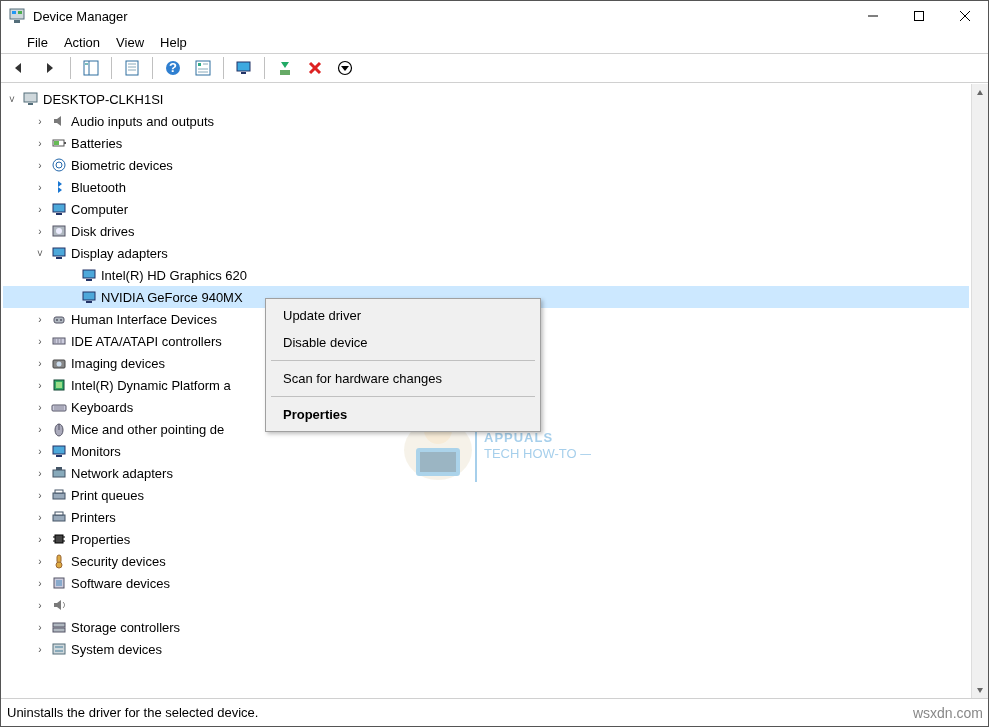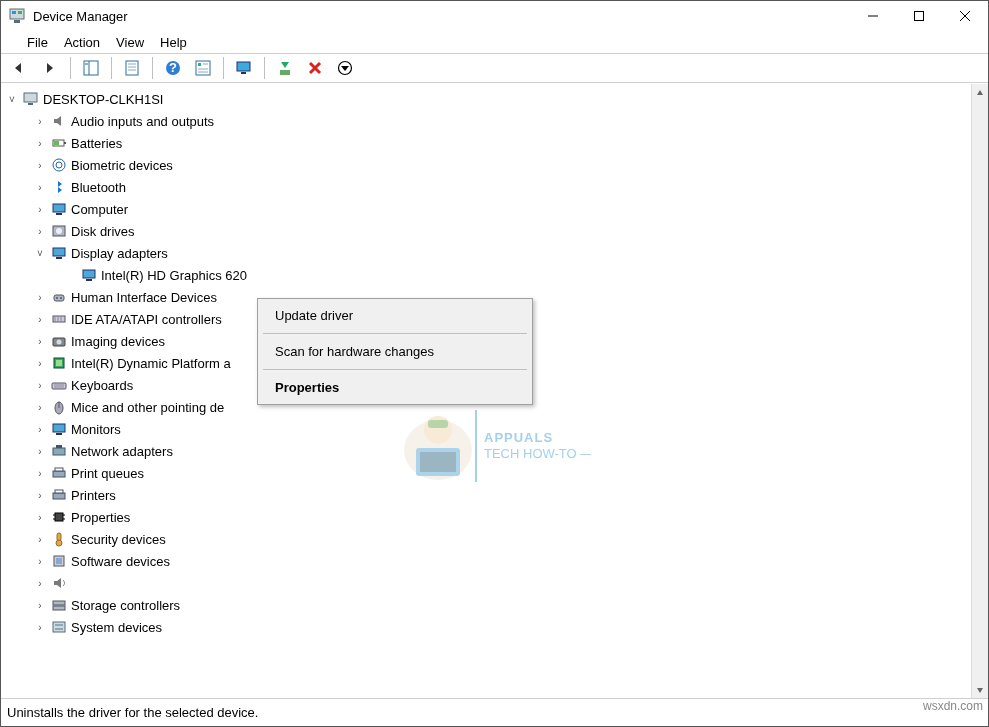--- a/index.html
+++ b/index.html
@@ -28,21 +28,21 @@
 .lvl1{padding-left:30px}
 .lvl2{padding-left:60px}
 .statusbar{height:28px;border-top:1px solid #d0d0d0;display:flex;align-items:center;padding:0 6px;font-size:12px}
 .context-menu{position:absolute;background:#f0f0f0;border:1px solid #a0a0a0;box-shadow:2px 2px 4px rgba(0,0,0,.25);padding:3px;z-index:50;width:276px}
 .ctx-item{padding:6px 14px;cursor:pointer}
 .ctx-item.highlight{background:#90c8f0}
 .ctx-item.bold{font-weight:700}
 .ctx-sep{height:1px;background:#c0c0c0;margin:4px 2px}
 .watermark{position:absolute;left:395px;top:316px;opacity:.5;z-index:40;pointer-events:none}
 .wm-text{font-family:Arial,sans-serif;fill:#4fa0d8}
-.attrib{position:absolute;right:6px;bottom:14px;font-size:12px;color:#888}
+.attrib{position:absolute;right:6px;bottom:6px;font-size:14px;color:#888}
 </style>
 </head>
 <body>
 
 <div class="window">
 
   <div class="titlebar">
     <svg class="titlebar-icon" viewBox="0 0 16 16">
         <rect x="1" y="1" width="14" height="10" fill="#cfd8dc" stroke="#546e7a"></rect>
         <rect x="5" y="12" width="6" height="3" fill="#546e7a"></rect>
@@ -215,20 +215,28 @@
           <span>Display adapters</span>
         </div>
         <div class="node lvl2 ">
           <span class="expander empty"></span>
           <svg class="dev-icon" viewBox="0 0 16 16">
             <rect x="2" y="3" width="12" height="8" fill="#4da8da" stroke="#236"></rect>
             <rect x="5" y="12" width="6" height="2" fill="#236"></rect>
           </svg>
           <span>Intel(R) HD Graphics 620</span>
         </div>
+        <div class="node lvl2 selected">
+          <span class="expander empty"></span>
+          <svg class="dev-icon" viewBox="0 0 16 16">
+            <rect x="2" y="3" width="12" height="8" fill="#4da8da" stroke="#236"></rect>
+            <rect x="5" y="12" width="6" height="2" fill="#236"></rect>
+          </svg>
+          <span>NVIDIA GeForce 940MX</span>
+        </div>
         <div class="node lvl1">
           <span class="expander">›</span>
           <svg class="dev-icon" viewBox="0 0 16 16">
             <rect x="3" y="6" width="10" height="6" rx="2" fill="#b0b8c0" stroke="#556"></rect>
             <circle cx="6" cy="9" r="1" fill="#556"></circle>
             <circle cx="10" cy="9" r="1" fill="#556"></circle>
           </svg>
           <span>Human Interface Devices</span>
         </div>
         <div class="node lvl1">
@@ -378,22 +386,23 @@
         <circle cx="42" cy="30" r="14" fill="#f0d8b0"></circle>
         <rect x="32" y="20" width="20" height="8" rx="3" fill="#7a5"></rect>
         <rect x="20" y="48" width="44" height="28" rx="3" fill="#5aa9d6"></rect>
         <rect x="24" y="52" width="36" height="20" fill="#3a6d88"></rect>
         <line x1="80" y1="10" x2="80" y2="82" stroke="#4fa0d8" stroke-width="2"></line>
         <text class="wm-text" x="88" y="42" font-size="22" font-weight="700" letter-spacing="1">APPUALS</text>
         <text class="wm-text" x="88" y="58" font-size="7">TECH HOW-TO — TIPS FROM THE EXPERTS</text>
       </svg>
     </div>
 
-    <div class="context-menu" style="left:256px;top:214px" id="ctx">
+    <div class="context-menu" style="left:264px;top:214px" id="ctx">
         <div class="ctx-item">Update driver</div>
+        <div class="ctx-item">Disable device</div>
         <div class="ctx-sep"></div>
         <div class="ctx-item">Scan for hardware changes</div>
         <div class="ctx-sep"></div>
         <div class="ctx-item bold">Properties</div>
       </div>
   </div>
 
   <div class="statusbar">
     <span>Uninstalls the driver for the selected device.</span>
   </div>

